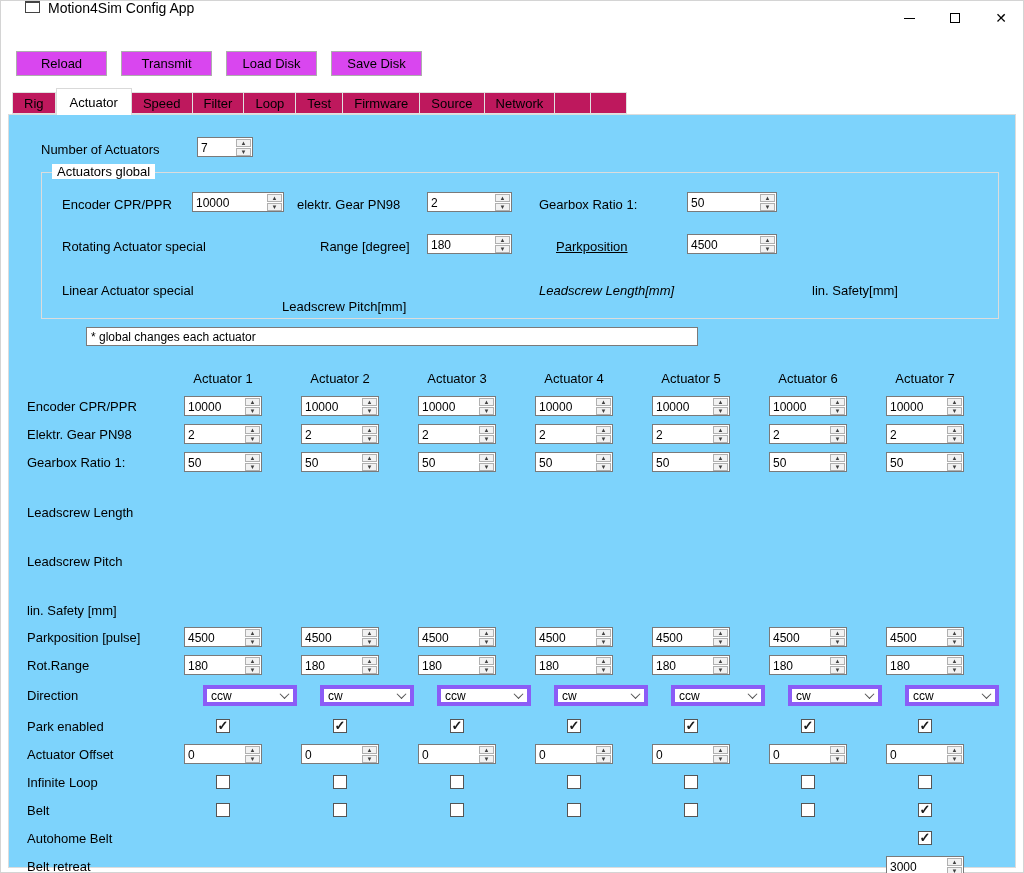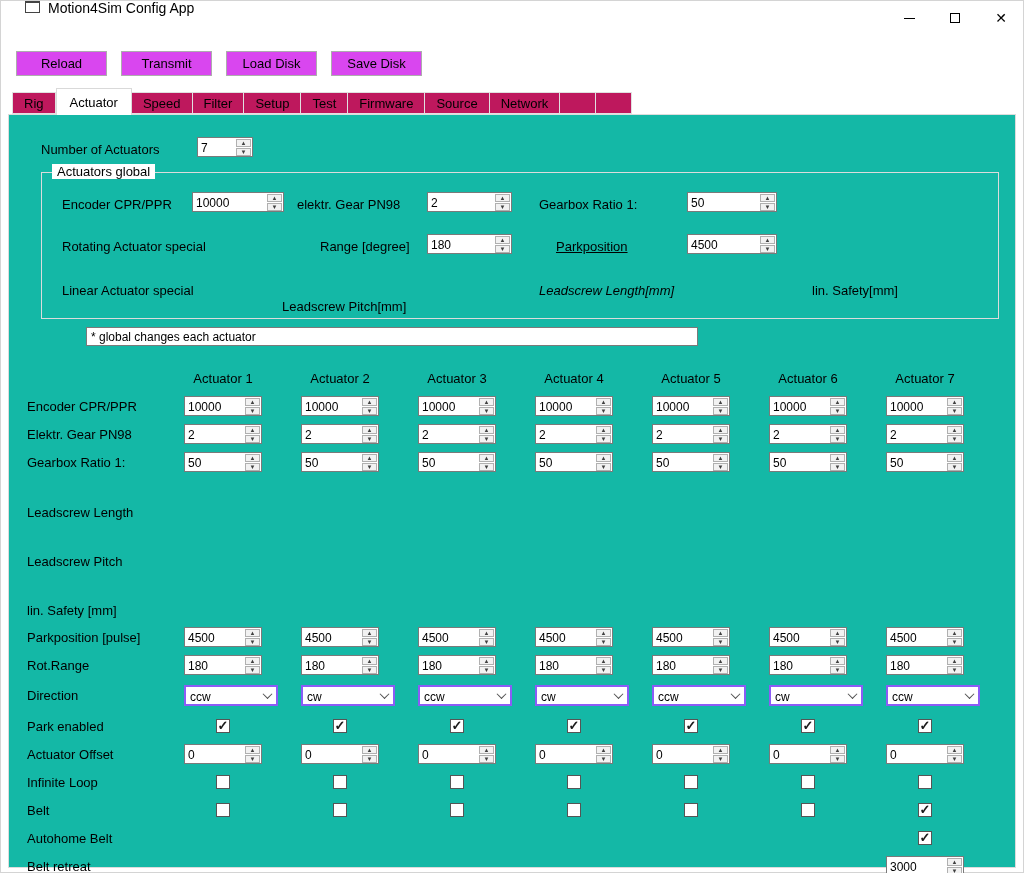--- a/index.html
+++ b/index.html
@@ -32,21 +32,21 @@
   .tab{ height:22px; padding:0 11px; background:#be185d; border:1px solid #e0e0e0; border-left:none;
     display:flex; align-items:center; white-space:nowrap; }
   .tab:first-child{ border-left:1px solid #e0e0e0; }
   .tab.empty{ min-width:36px; }
   .tab.selected{ height:27px; background:#fff; border:1px solid #d9d9d9; border-bottom:none;
     margin-bottom:-1px; padding:0 13px; position:relative; z-index:6; }
   .tab-label{ font-size:13px; }
 
   
   .panel{ position:absolute; left:8px; top:114px; width:1008px; height:754px;
-    border:1px solid #dcdcdc; background:#14b8a6; z-index:1;padding-left:42px; }
+    border:1px solid #dcdcdc; background:#7dd3fc; z-index:1;padding-left:42px; }
   .lbl{ position:absolute; white-space:nowrap; font-size:13px; }
 
   
   .groupbox{ position:absolute; left:32px; top:57px; width:958px; height:147px;
     border:1px solid #dcdcdc; }
   .groupbox-title{ position:absolute; top:-9px; left:10px; background:#fff; padding:0 5px; font-size:13px; }
 
   
   .note-input{ position:absolute; left:77px; top:212px; width:612px; height:19px;
     border:1px solid #7a7a7a; background:#fff; font-size:12px; padding:2px 0 0 4px; white-space:nowrap; overflow:hidden; }
@@ -54,21 +54,21 @@
   
   .spinner{ display:flex; width:78px; height:20px; border:1px solid #7a7a7a; background:#fff; }
   .abs{ position:absolute; }
   .w56{ width:56px; } .w85{ width:85px; } .w90{ width:90px; } .w92{ width:92px; }
   .spin-value{ flex:1; font-size:12px; padding:3px 0 0 3px; overflow:hidden; white-space:nowrap; }
   .spin-btns{ width:17px; display:flex; flex-direction:column; gap:1px; padding:1px; }
   .spin-btn{ flex:1; background:#f2f2f2; border:1px solid #b0b0b0; display:flex;
     align-items:center; justify-content:center; font-size:6px; line-height:6px; color:#404040; }
 
   
-  .combo{ width:94px; height:21px; border:2px solid #8b5cf6; background:#fff; display:flex; align-items:flex-end; }
+  .combo{ width:94px; height:21px; border:4px solid #8b5cf6; background:#fff; display:flex; align-items:flex-start;margin-left:19px; }
   .combo-value{ flex:1; font-size:12px; padding-left:4px; white-space:nowrap; overflow:hidden; }
   .combo-arrow{ width:18px; height:100%; display:flex; align-items:center; justify-content:center; }
   .chev{ width:7px; height:7px; border-right:1.5px solid #505050; border-bottom:1.5px solid #505050;
     transform:rotate(45deg) translate(-1px,-1px); display:block; }
 
   
   .checkbox{ width:14px; height:14px; border:1px solid #555; background:#fff; margin-left:32px;
     font-size:13px; line-height:12px; font-weight:bold; color:#1a1a1a; text-align:center; }
 
   
@@ -117,21 +117,21 @@
     <div class="tab selected">
       <span class="tab-label">Actuator</span>
     </div>
     <div class="tab">
       <span class="tab-label">Speed</span>
     </div>
     <div class="tab">
       <span class="tab-label">Filter</span>
     </div>
     <div class="tab">
-      <span class="tab-label">Setup</span>
+      <span class="tab-label">Loop</span>
     </div>
     <div class="tab">
       <span class="tab-label">Test</span>
     </div>
     <div class="tab">
       <span class="tab-label">Firmware</span>
     </div>
     <div class="tab">
       <span class="tab-label">Source</span>
     </div>

